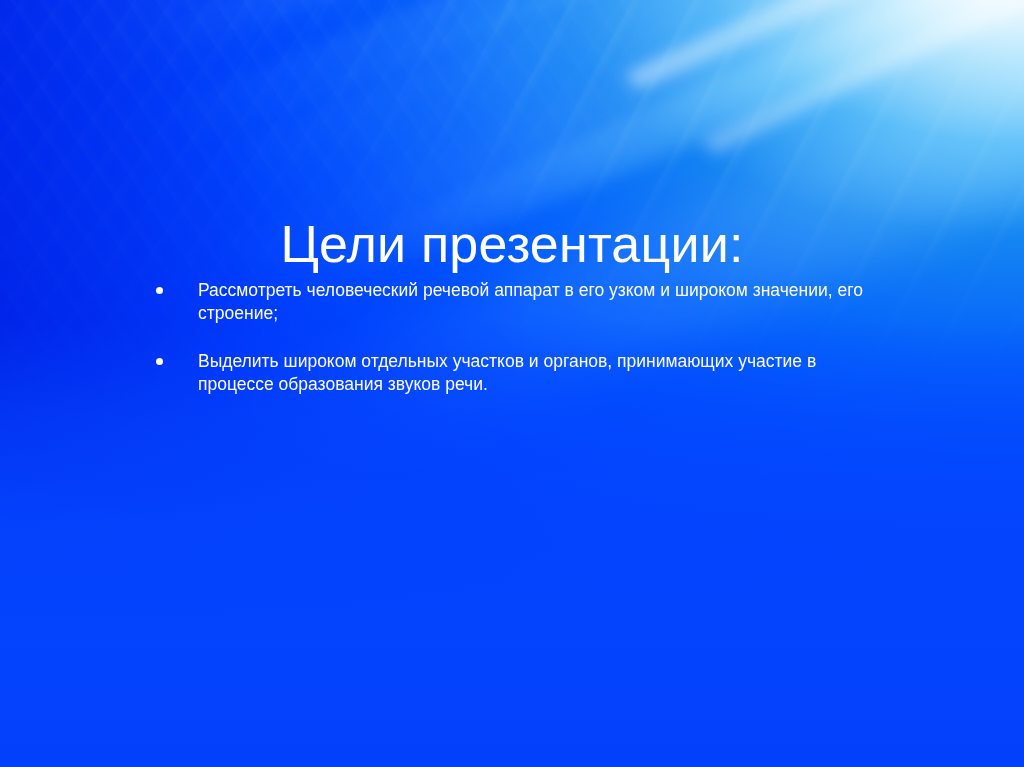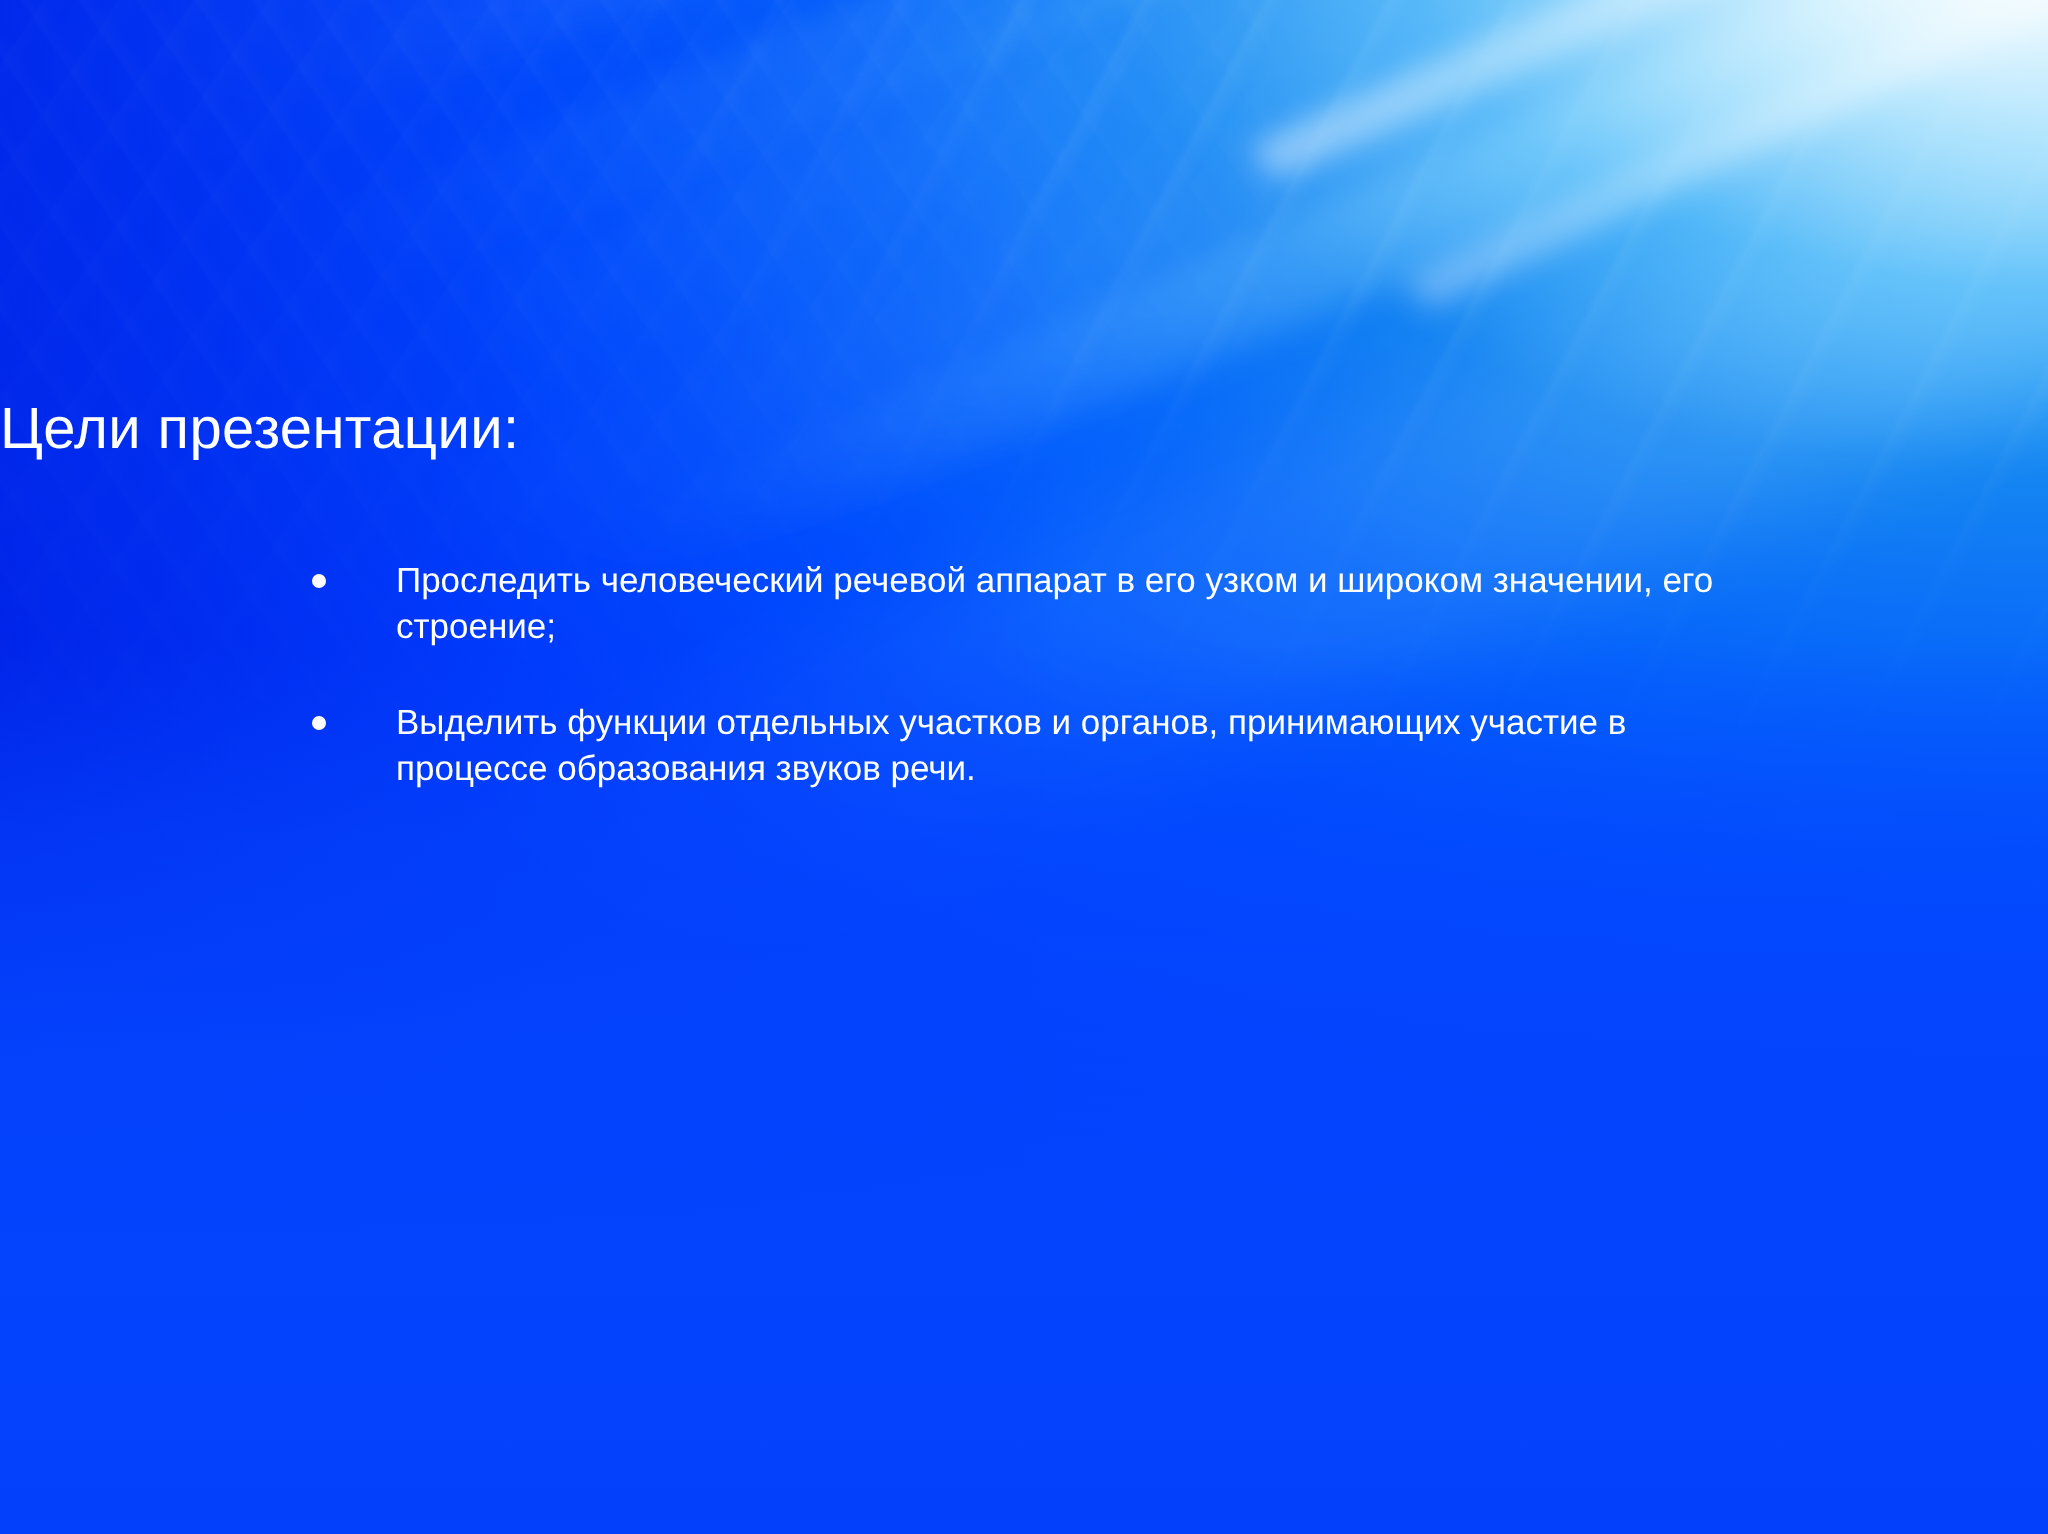--- a/index.html
+++ b/index.html
@@ -118,23 +118,23 @@
   
   .content {
     position: absolute;
     inset: 0;
   }
 
   .slide-title {
     position: absolute;
     left: 0; right: 0;
     top: 181px;
-    text-align: left;
+    text-align: center;
     color: #ffffff;
-    font-size: 29px;
+    font-size: 52px;
     line-height: 1.08;
     font-weight: 400;
     letter-spacing: 0.2px;
     white-space: nowrap;
   }
 
   .bullet-list {
     position: absolute;
     left: 148px;
     top: 279px;
@@ -229,24 +229,24 @@
   <div class="bg-bottom-wash"></div>
 
   <div class="content">
 
     <h1 class="slide-title">Цели презентации:</h1>
 
     <ul class="bullet-list">
 
       <li class="bullet-item">
         <span class="bullet-marker"></span>
-        <span class="bullet-text">Проследить человеческий речевой аппарат в его узком и широком значении, его строение;</span>
+        <span class="bullet-text">Рассмотреть человеческий речевой аппарат в его узком и широком значении, его строение;</span>
       </li>
 
 
       <li class="bullet-item">
         <span class="bullet-marker"></span>
-        <span class="bullet-text">Выделить функции отдельных участков и органов, принимающих участие в процессе образования звуков речи.</span>
+        <span class="bullet-text">Выделить широком отдельных участков и органов, принимающих участие в процессе образования звуков речи.</span>
       </li>
 
     </ul>
   </div>
 </div>
 
 </body></html>

